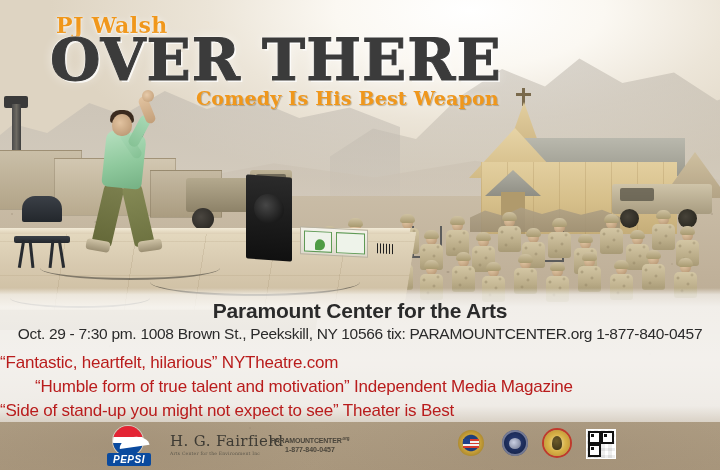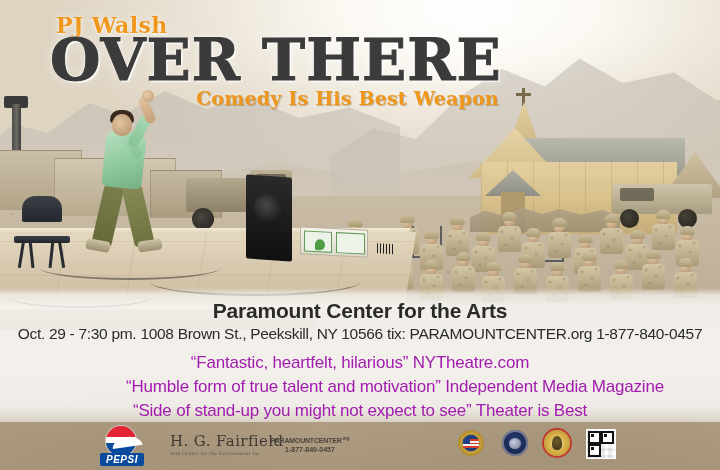--- a/index.html
+++ b/index.html
@@ -266,30 +266,30 @@
     position:absolute;left:0;top:299px;width:720px;text-align:center;
     font-family:"Liberation Sans",sans-serif;font-weight:700;font-size:21px;
     color:#2a2a2a;letter-spacing:-.2px;
   }
   .t-details{
     position:absolute;left:0;top:325px;width:720px;text-align:center;
     font-family:"Liberation Sans",sans-serif;font-weight:400;font-size:15.5px;
     color:#2b2b2b;letter-spacing:-.3px;
   }
   .quote{
-    position:absolute;left:0;width:720px;text-align:center;
+    position:absolute;left:0;width:720px;
     font-family:"Liberation Sans",sans-serif;font-weight:400;font-size:17px;
-    color:#a21caf;letter-spacing:-.2px;
+    color:#b91c1c;letter-spacing:-.2px;
   }
   .q1{top:353px;} .q2{top:377px;padding-left:35px;} .q3{top:401px;}
 
   
   .sponsors{position:absolute;left:0;top:424px;width:720px;height:46px;}
 
-  .pepsi{position:absolute;left:100px;top:2px;width:44px;height:40px;}
+  .pepsi{position:absolute;left:107px;top:2px;width:44px;height:40px;}
   .pepsi-globe{position:absolute;left:6px;top:0px;width:30px;height:30px;border-radius:50%;
     background:linear-gradient(180deg,#e32434 0%,#e32434 38%,#ffffff 38%,#ffffff 56%,#0a4a9e 56%,#0a4a9e 100%);
     box-shadow:0 0 0 1px rgba(255,255,255,.5);}
   .pepsi-wave{position:absolute;left:6px;top:11px;width:30px;height:10px;
     background:#ffffff;border-radius:50%/100% 100% 0 0;transform:rotate(-8deg);}
   .pepsi-word{position:absolute;left:0;top:27px;width:44px;text-align:center;
     font-family:"Liberation Sans",sans-serif;font-weight:700;font-style:italic;font-size:10px;
     color:#ffffff;background:#0a4a9e;border-radius:2px;padding:1px 0;letter-spacing:.5px;}
 
   .fairfield{position:absolute;left:170px;top:8px;width:118px;}

